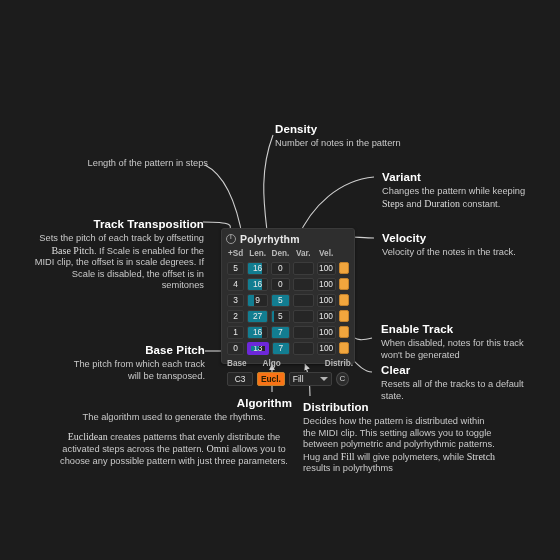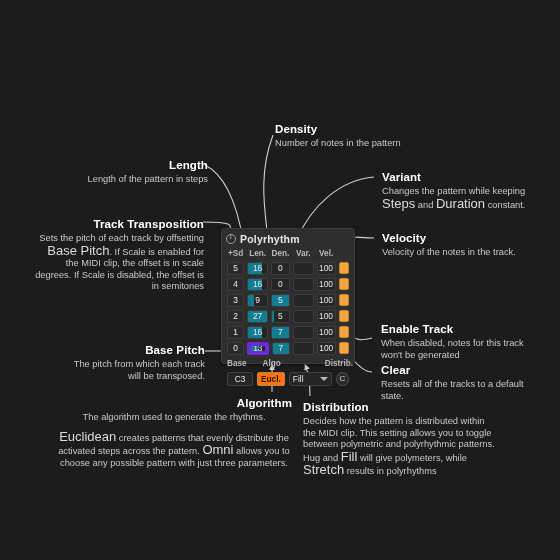--- a/index.html
+++ b/index.html
@@ -18,21 +18,21 @@
   .ann{position:absolute;}
   .ann .ttl{
     font-size:11.5px;font-weight:bold;color:#ffffff;
     letter-spacing:.1px;line-height:14px;margin-bottom:2px;
   }
   .ann .body{
     font-size:9.3px;color:#c9c9c9;line-height:11.6px;
   }
   .ann.right{text-align:right;}
   .ann.center{text-align:center;}
-  code,.mono{font-family:Liberation Sans, sans-serif;font-size:13px;color:#dcdcdc;}
+  code,.mono{font-family:Liberation Serif, serif;font-size:10px;color:#dcdcdc;}
 
   
   #device{
     position:absolute;left:221px;top:228px;width:132px;height:134px;
     background:#2e2e2e;border:1px solid #3a3a3a;border-radius:3px;
     box-shadow:0 1px 3px rgba(0,0,0,.5);
   }
   #dev-title{
     height:17px;display:flex;align-items:center;gap:4px;padding:1px 17px 0 4px;
   }
@@ -119,21 +119,20 @@
       <path d="M310,396 C310,380 308,372 305,364"></path>
     </g>
   </svg>
 
   <div class="ann" id="a-density" style="left:275px;top:122px;width:180px;">
     <div class="ttl">Density</div>
     <div class="body">Number of notes in the pattern</div>
   </div>
 
   <div class="ann right" id="a-length" style="left:60px;top:158px;width:148px;">
-    <div class="ttl">Length</div>
     <div class="body">Length of the pattern in steps</div>
   </div>
 
   <div class="ann" id="a-variant" style="left:382px;top:170px;width:160px;">
     <div class="ttl">Variant</div>
     <div class="body"><span>Changes the pattern while keeping </span><code>Steps</code><span> and </span><code>Duration</code><span> constant.</span></div>
   </div>
 
   <div class="ann" id="a-velocity" style="left:382px;top:231px;width:160px;">
     <div class="ttl">Velocity</div>

